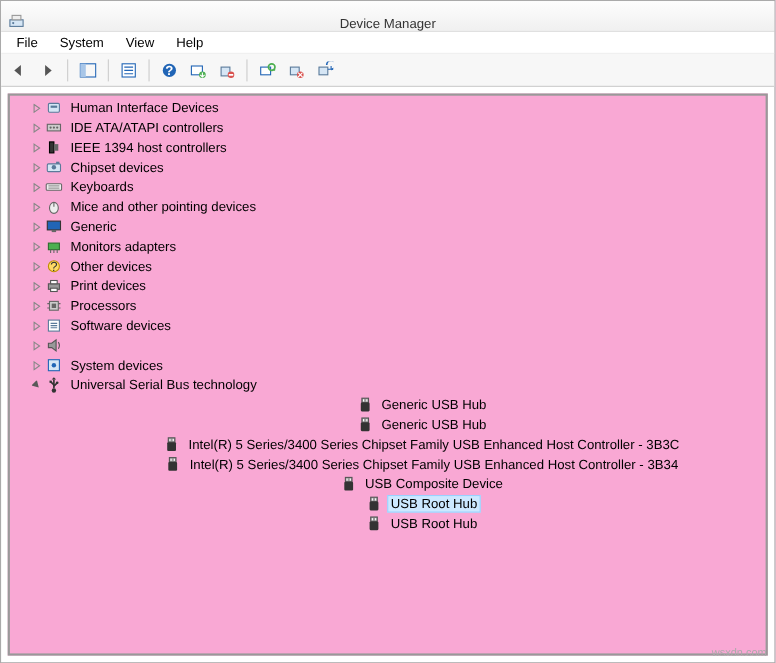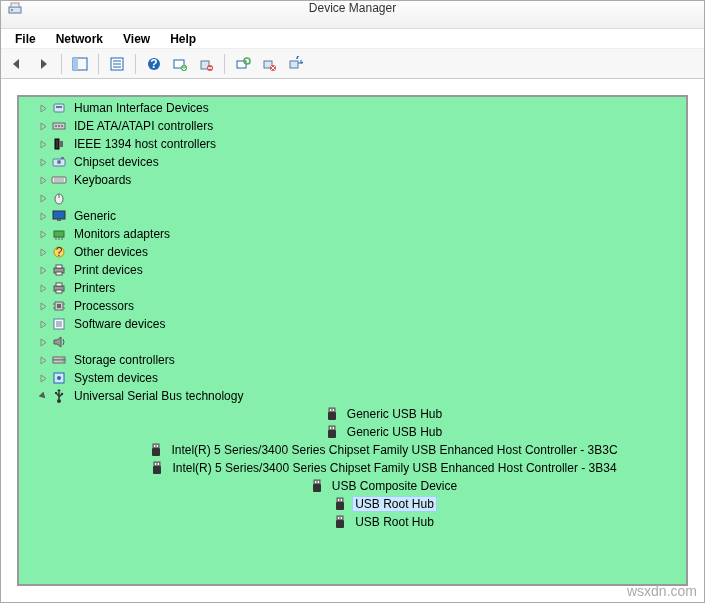--- a/index.html
+++ b/index.html
@@ -16,21 +16,21 @@
       border: 1px solid #aaa;
       display: flex;
       flex-direction: column;
       overflow: hidden;
     }
     .titlebar {
       height: 28px;
       background: linear-gradient(#fdfdfd, #f0f0f0);
       border-bottom: 1px solid #ddd;
       display: flex;
-      align-items: flex-start;
+      align-items: flex-end;
       padding: 0 6px;
       position: relative;
     }
     .titlebar-icon {
       width: 16px;
       height: 16px;
       margin-right: 6px;
     }
     .titlebar-title {
       position: absolute;
@@ -41,21 +41,20 @@
       color: #333;
       pointer-events: none;
     }
     .menubar {
       height: 20px;
       display: flex;
       align-items: center;
       padding: 0 4px;
       background: #fff;
       border-bottom: 1px solid #eee;
-      font-weight: bold;
     }
     .menubar-item {
       padding: 2px 10px;
       cursor: default;
     }
     .toolbar {
       height: 30px;
       background: #f7f7f7;
       border-bottom: 1px solid #ccc;
       display: flex;
@@ -74,23 +73,23 @@
     }
     .tool-sep {
       width: 1px;
       height: 20px;
       background: #ccc;
       margin: 0 4px;
     }
     .tree-container {
       flex: 1;
       border: 2px solid #999;
-      margin: 16px;
+      margin: 6px;
       overflow-y: auto;
-      background: #86efac;
+      background: #f9a8d4;
       padding: 2px 0;
     }
     .tree-node {
       display: flex;
       align-items: center;
       height: 18px;
       padding-left: 8px;
       white-space: nowrap;
       cursor: default;
     }
@@ -116,42 +115,42 @@
       background: #cce8ff;
       border: 1px solid #99d1ff;
       padding: 0 2px;
     }
     .indent-1 { padding-left: 18px; }
     .indent-2 { padding-left: 50px; justify-content: center; }
     .watermark {
       position: absolute;
       bottom: 4px;
       right: 8px;
-      font-size: 14px;
+      font-size: 10px;
       color: #aaa;
       pointer-events: none;
     }
   </style>
 </head>
 <body>
 
 <div class="titlebar">
   <span class="titlebar-icon">
     <svg viewBox="0 0 16 16">
         <rect x="2" y="6" width="12" height="6" fill="#d6e6f5" stroke="#5a7a9a"></rect>
         <rect x="4" y="2" width="8" height="4" fill="#eee" stroke="#999"></rect>
         <circle cx="5" cy="9" r="1" fill="#5a7a9a"></circle>
       </svg>
   </span>
   <div class="titlebar-title">Device Manager</div>
 </div>
 
 <div class="menubar">
   <div class="menubar-item">File</div>
-  <div class="menubar-item">Network</div>
+  <div class="menubar-item">System</div>
   <div class="menubar-item">View</div>
   <div class="menubar-item">Help</div>
 </div>
 
 <div class="toolbar">
   <div class="tool-btn">
     <svg width="14" height="14" viewBox="0 0 14 14">
         <path d="M9 2 L3 7 L9 12 Z" fill="#555"></path>
       </svg>
   </div>
@@ -290,20 +289,21 @@
     <div class="tree-node indent-1">
       <span class="expander">
         <svg width="9" height="9" viewBox="0 0 9 9">
           <path d="M2 1 L7 4.5 L2 8 Z" fill="none" stroke="#888"></path>
         </svg>
       </span>
       <span class="node-icon"><svg viewBox="0 0 16 16">
           <ellipse cx="8" cy="9" rx="4" ry="5" fill="#eee" stroke="#666"></ellipse>
           <line x1="8" y1="4" x2="8" y2="8" stroke="#666"></line>
         </svg></span>
+      <span class="node-label">Mice and other pointing devices</span>
     </div>
     <div class="tree-node indent-1">
       <span class="expander">
         <svg width="9" height="9" viewBox="0 0 9 9">
           <path d="M2 1 L7 4.5 L2 8 Z" fill="none" stroke="#888"></path>
         </svg>
       </span>
       <span class="node-icon"><svg viewBox="0 0 16 16">
           <rect x="2" y="3" width="12" height="8" fill="#2165b6" stroke="#333"></rect>
           <rect x="6" y="11" width="4" height="2" fill="#666"></rect>
@@ -341,33 +341,20 @@
         <svg width="9" height="9" viewBox="0 0 9 9">
           <path d="M2 1 L7 4.5 L2 8 Z" fill="none" stroke="#888"></path>
         </svg>
       </span>
       <span class="node-icon"><svg viewBox="0 0 16 16">
           <rect x="3" y="6" width="10" height="5" fill="#999" stroke="#555"></rect>
           <rect x="5" y="3" width="6" height="3" fill="#fff" stroke="#555"></rect>
           <rect x="5" y="10" width="6" height="3" fill="#fff" stroke="#555"></rect>
         </svg></span>
       <span class="node-label">Print devices</span>
-    </div>
-    <div class="tree-node indent-1">
-      <span class="expander">
-        <svg width="9" height="9" viewBox="0 0 9 9">
-          <path d="M2 1 L7 4.5 L2 8 Z" fill="none" stroke="#888"></path>
-        </svg>
-      </span>
-      <span class="node-icon"><svg viewBox="0 0 16 16">
-          <rect x="3" y="6" width="10" height="5" fill="#999" stroke="#555"></rect>
-          <rect x="5" y="3" width="6" height="3" fill="#fff" stroke="#555"></rect>
-          <rect x="5" y="10" width="6" height="3" fill="#fff" stroke="#555"></rect>
-        </svg></span>
-      <span class="node-label">Printers</span>
     </div>
     <div class="tree-node indent-1">
       <span class="expander">
         <svg width="9" height="9" viewBox="0 0 9 9">
           <path d="M2 1 L7 4.5 L2 8 Z" fill="none" stroke="#888"></path>
         </svg>
       </span>
       <span class="node-icon"><svg viewBox="0 0 16 16">
           <rect x="4" y="4" width="8" height="8" fill="#ccc" stroke="#666"></rect>
           <rect x="6" y="6" width="4" height="4" fill="#666"></rect>
@@ -395,34 +382,20 @@
     <div class="tree-node indent-1">
       <span class="expander">
         <svg width="9" height="9" viewBox="0 0 9 9">
           <path d="M2 1 L7 4.5 L2 8 Z" fill="none" stroke="#888"></path>
         </svg>
       </span>
       <span class="node-icon"><svg viewBox="0 0 16 16">
           <path d="M3 6 L6 6 L10 3 L10 13 L6 10 L3 10 Z" fill="#999" stroke="#555"></path>
           <path d="M12 5 Q14 8 12 11" fill="none" stroke="#555"></path>
         </svg></span>
-    </div>
-    <div class="tree-node indent-1">
-      <span class="expander">
-        <svg width="9" height="9" viewBox="0 0 9 9">
-          <path d="M2 1 L7 4.5 L2 8 Z" fill="none" stroke="#888"></path>
-        </svg>
-      </span>
-      <span class="node-icon"><svg viewBox="0 0 16 16">
-          <rect x="2" y="5" width="12" height="3" fill="#ccc" stroke="#666"></rect>
-          <rect x="2" y="8" width="12" height="3" fill="#ccc" stroke="#666"></rect>
-          <circle cx="12" cy="6.5" r="0.7" fill="#4caf50"></circle>
-          <circle cx="12" cy="9.5" r="0.7" fill="#4caf50"></circle>
-        </svg></span>
-      <span class="node-label">Storage controllers</span>
     </div>
     <div class="tree-node indent-1">
       <span class="expander">
         <svg width="9" height="9" viewBox="0 0 9 9">
           <path d="M2 1 L7 4.5 L2 8 Z" fill="none" stroke="#888"></path>
         </svg>
       </span>
       <span class="node-icon"><svg viewBox="0 0 16 16">
           <rect x="3" y="3" width="10" height="10" fill="#d6e6f5" stroke="#2165b6"></rect>
           <circle cx="8" cy="8" r="2" fill="#2165b6"></circle>

